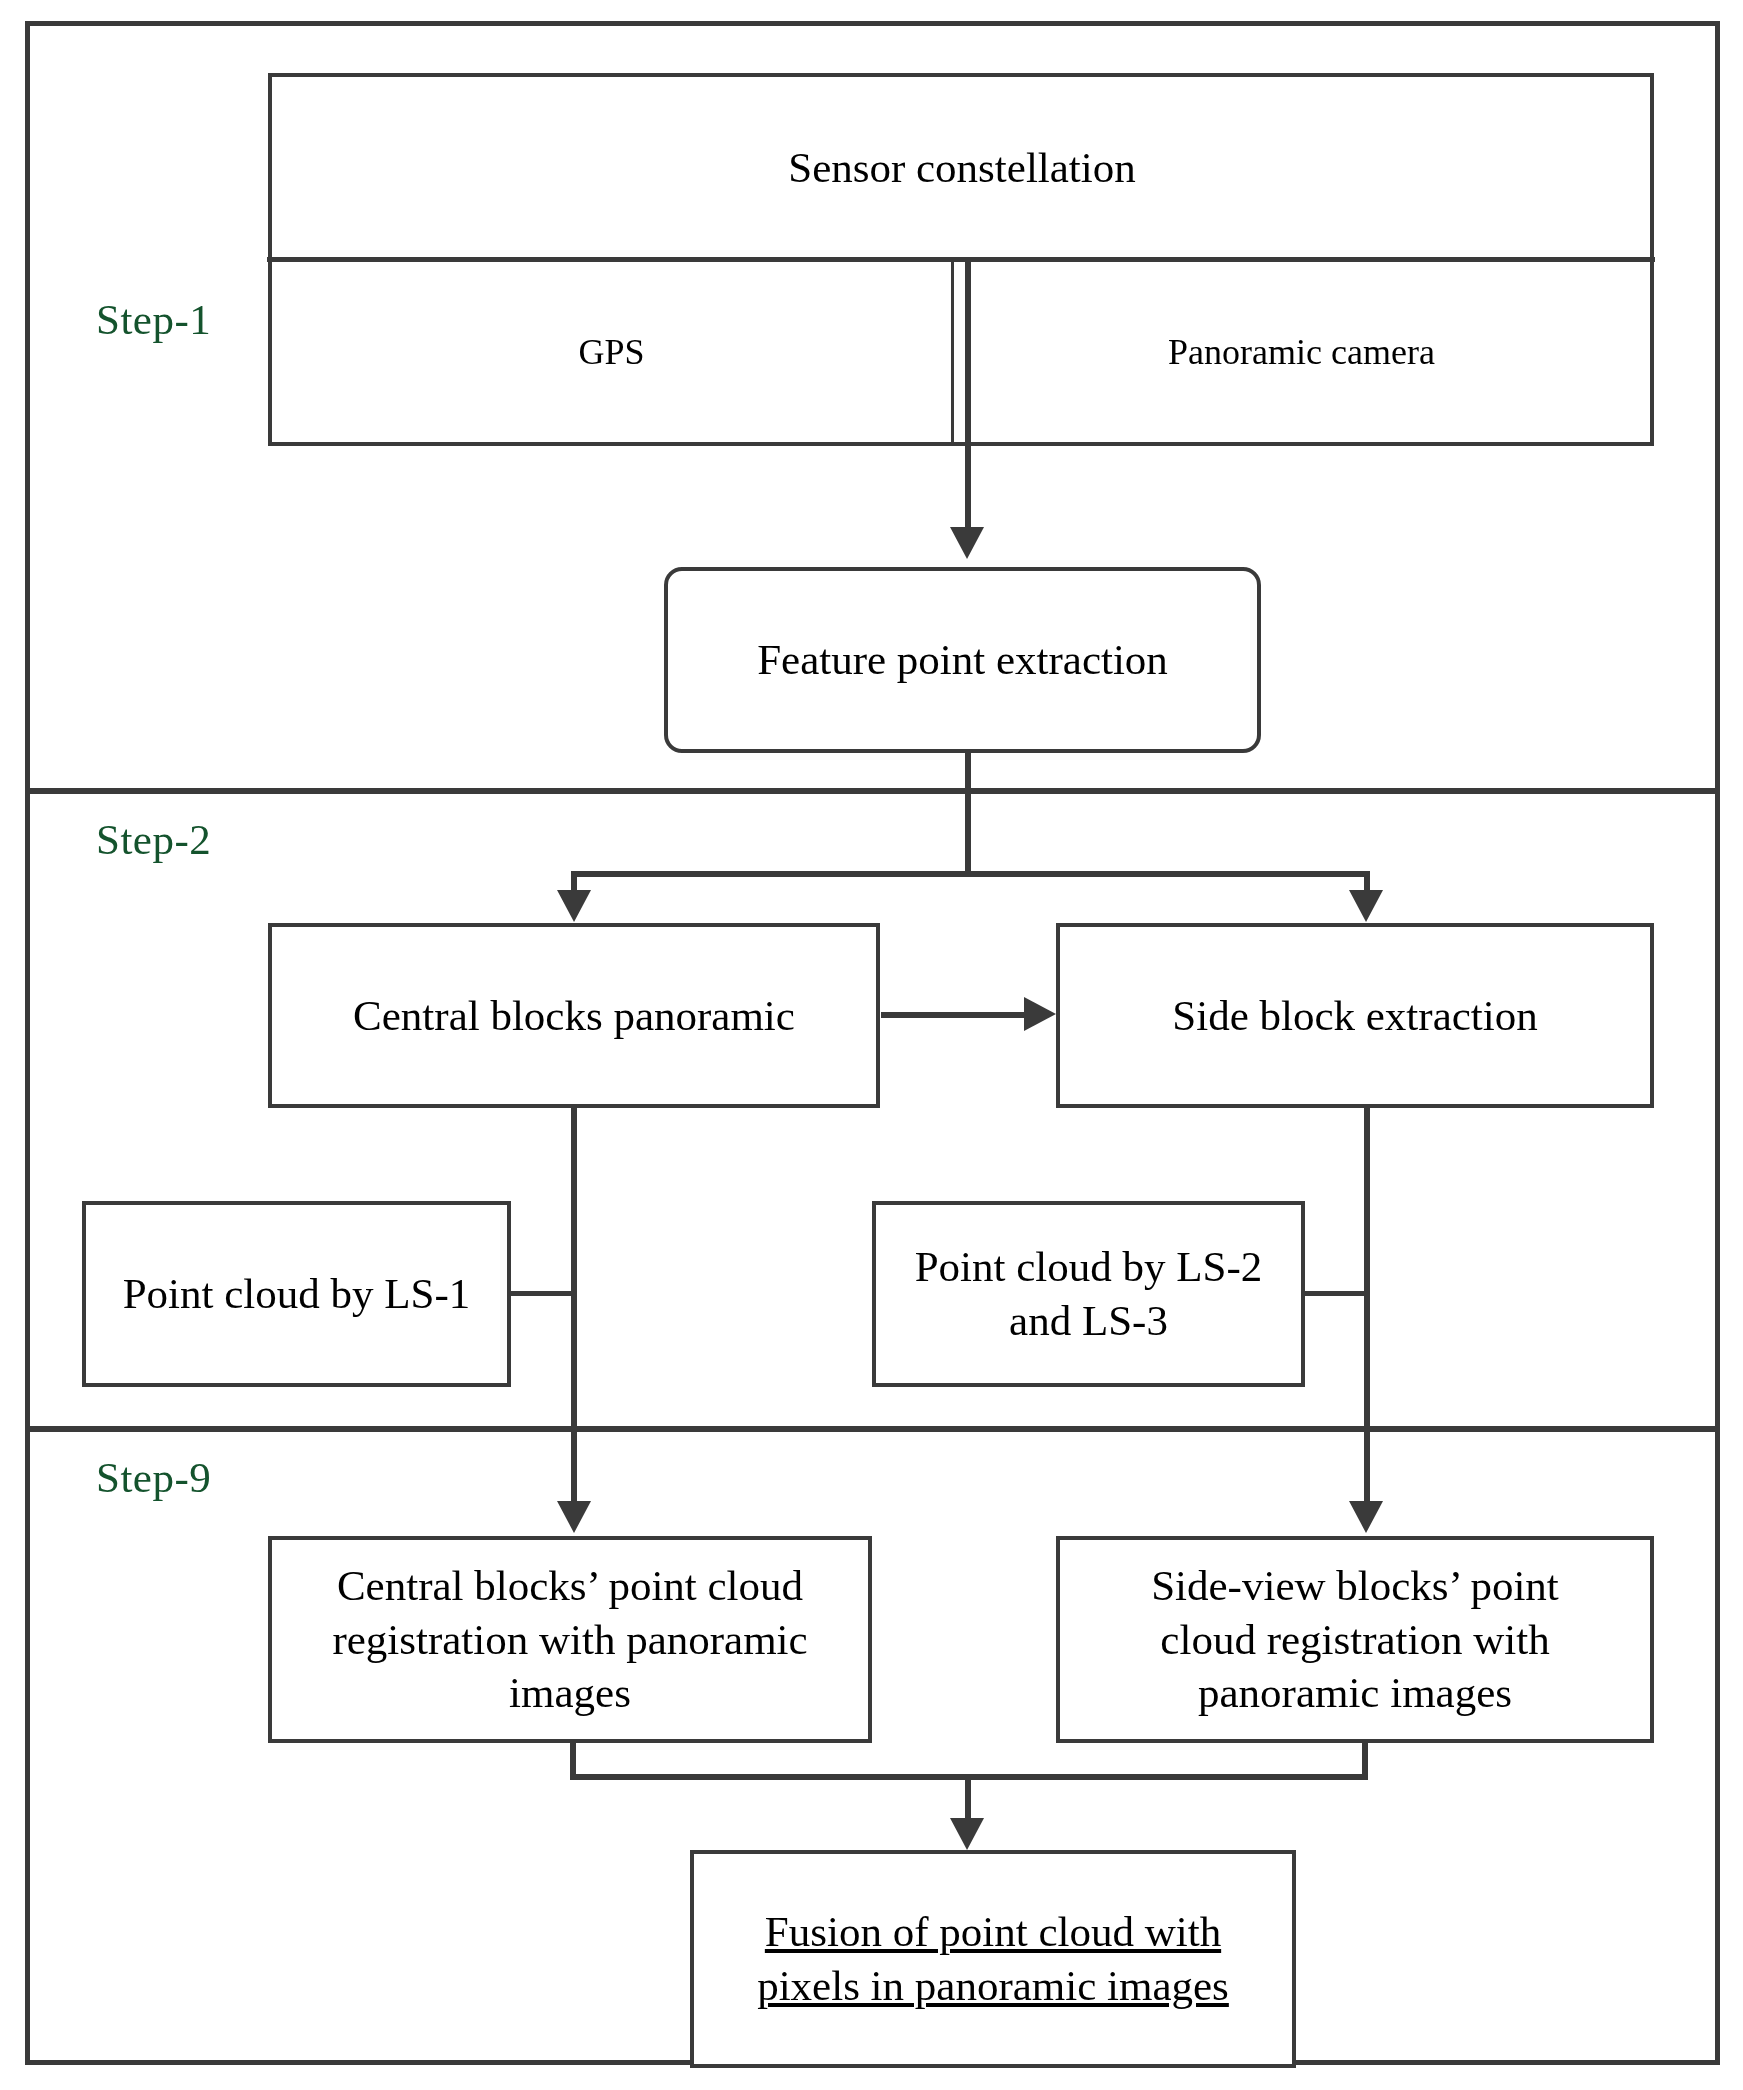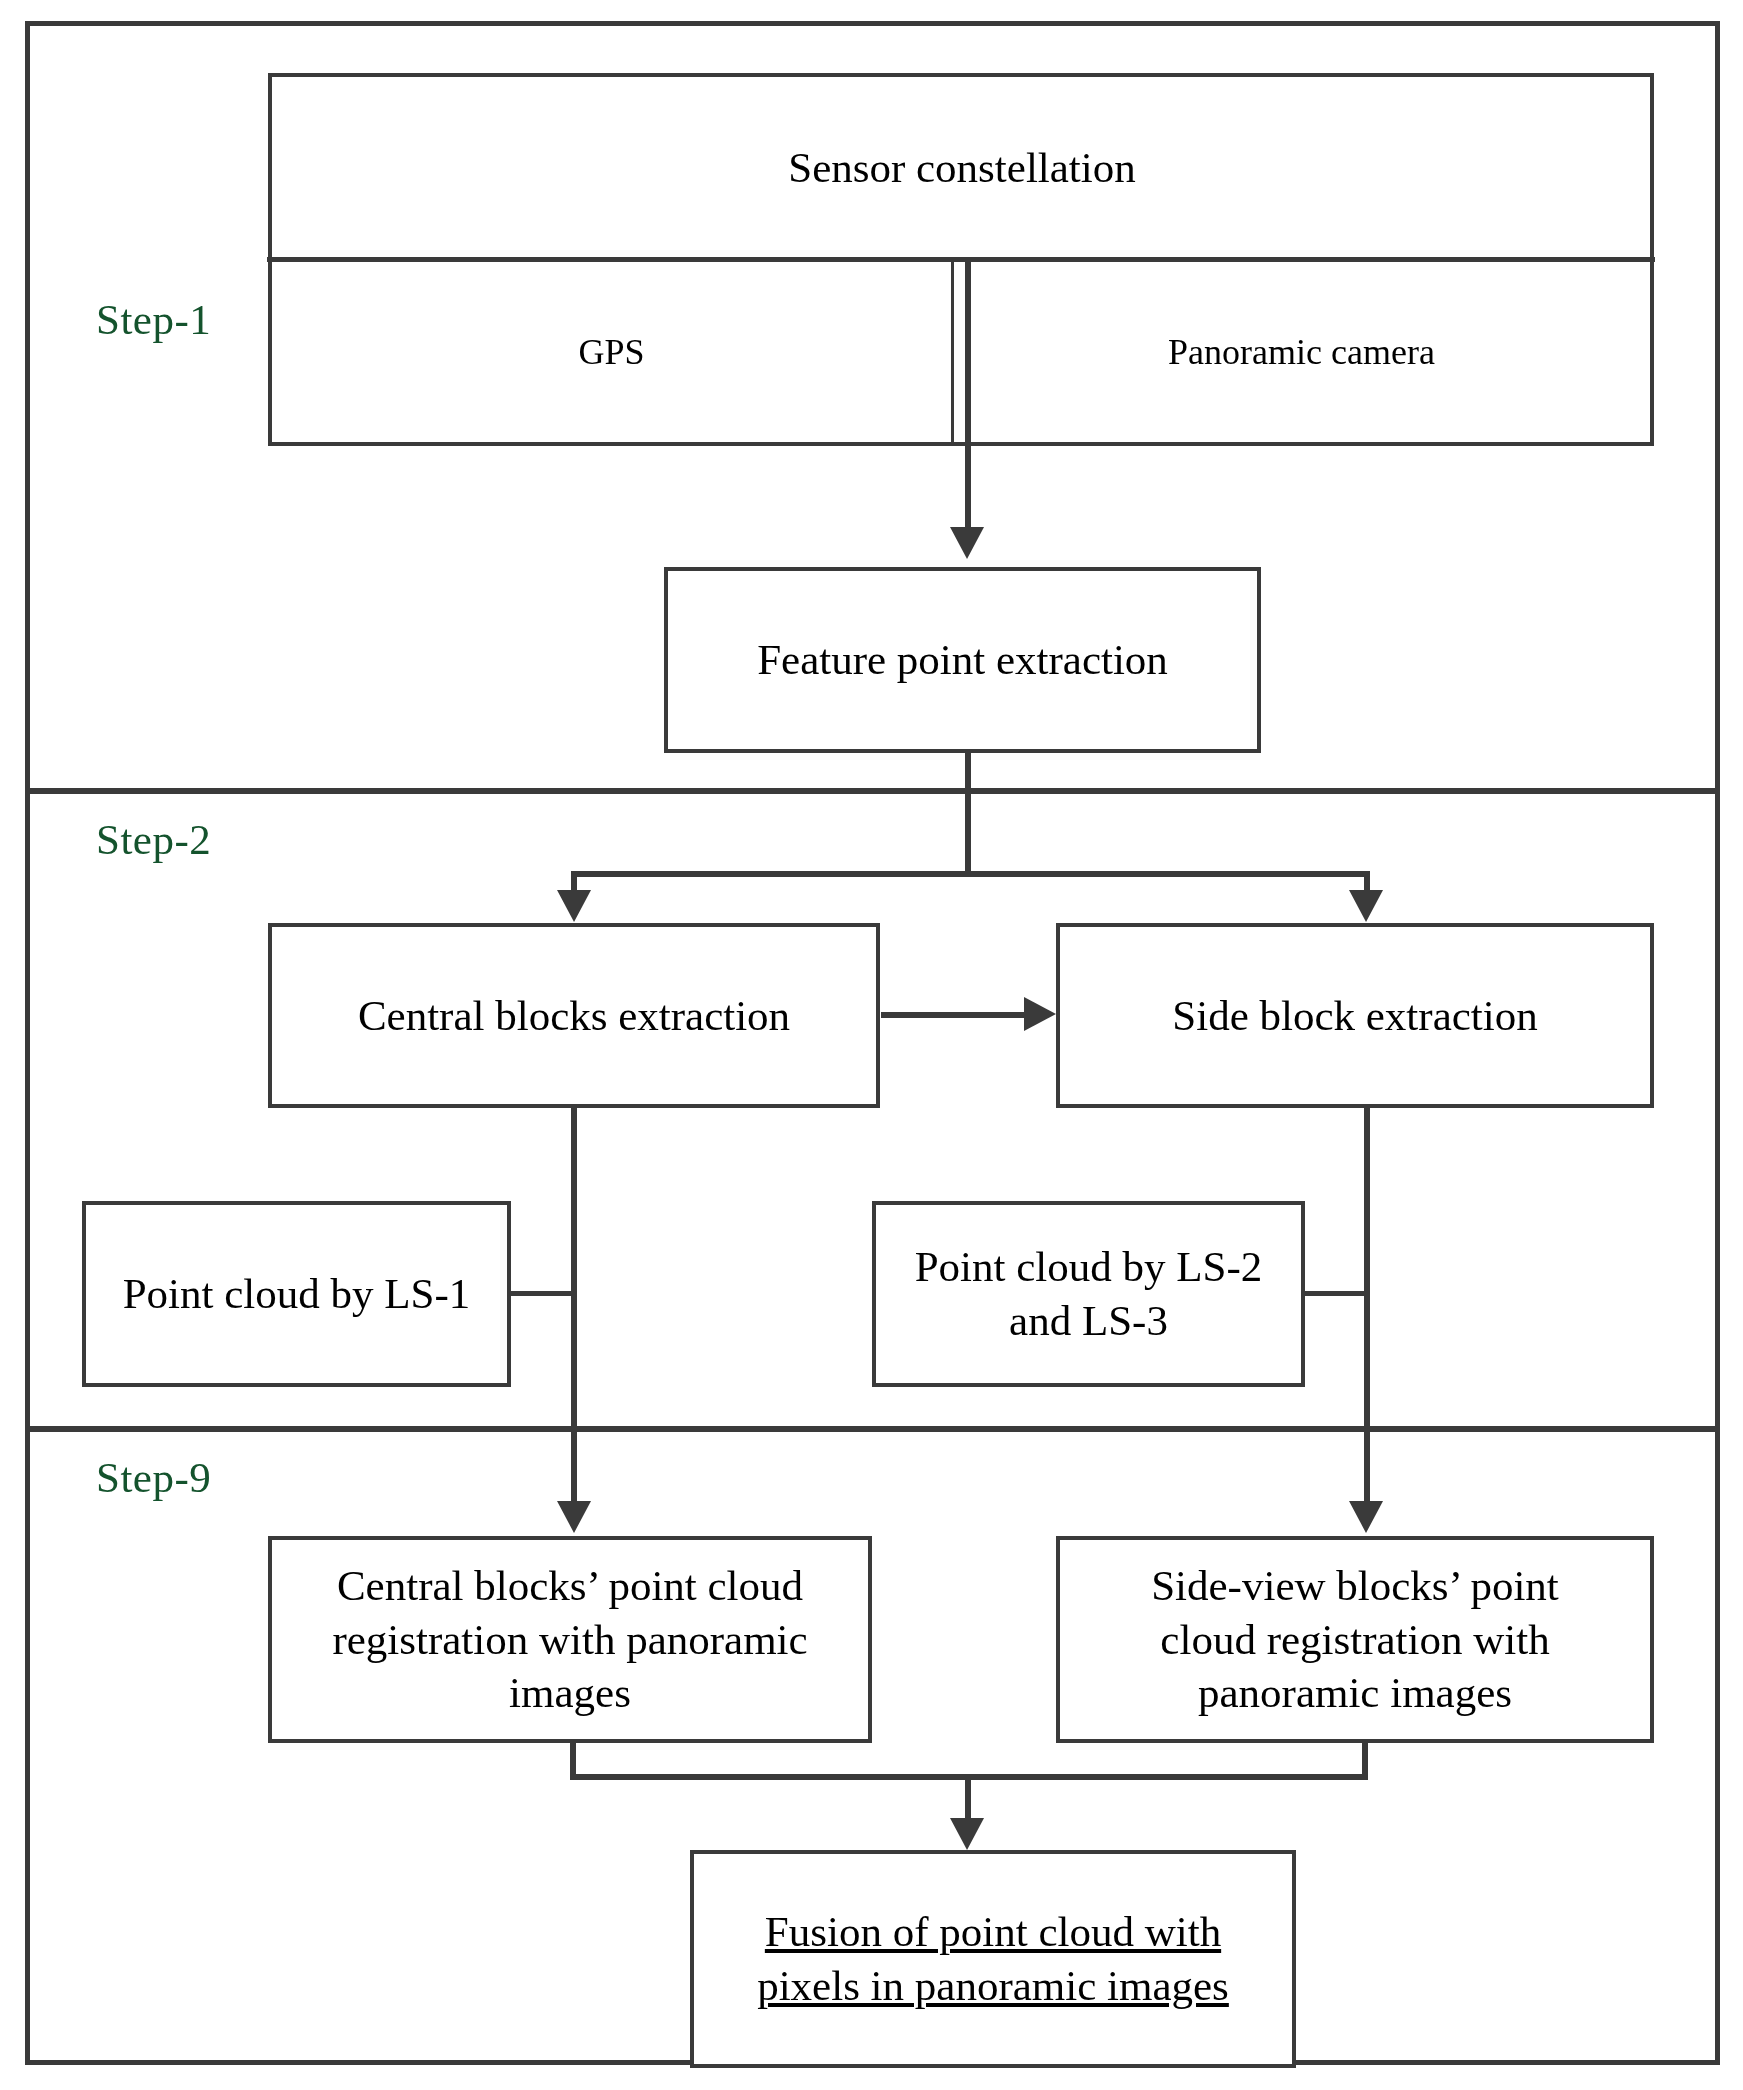--- a/index.html
+++ b/index.html
@@ -136,33 +136,33 @@
       <span class="txt">GPS</span>
     </div>
     <div class="sensor-cellR">
       <span class="txt">Panoramic camera</span>
     </div>
   </div>
 
   <div class="vline" style="left:965px; top:257px; height:291px;"></div>
   <div class="arrowhead" style="left:950px; top:527px;"></div>
 
-  <div class="node" style="left:664px; top:567px; width:597px; height:186px;">
+  <div class="node" style="left:664px; top:567px; width:597px; height:186px;border-radius:18px;">
     <span class="txt">Feature point extraction</span>
   </div>
 
   <div class="vline" style="left:965px; top:751px; height:124px;"></div>
   <div class="hline" style="left:571px; top:871px; width:798px;"></div>
   <div class="vline" style="left:571px; top:871px; height:26px;"></div>
   <div class="arrowhead" style="left:557px; top:890px;"></div>
   <div class="vline" style="left:1364px; top:871px; height:26px;"></div>
   <div class="arrowhead" style="left:1349px; top:890px;"></div>
 
   <div class="node" style="left:268px; top:923px; width:612px; height:185px;">
-    <span class="txt">Central blocks extraction</span>
+    <span class="txt">Central blocks panoramic</span>
   </div>
 
   <div class="node" style="left:1056px; top:923px; width:598px; height:185px;">
     <span class="txt">Side block extraction</span>
   </div>
 
   <div class="hline" style="left:881px; top:1012px; width:144px;"></div>
   <div class="arrowhead-right" style="left:1024px; top:997px;"></div>
 
   <div class="vline" style="left:571px; top:1106px; height:417px;"></div>

